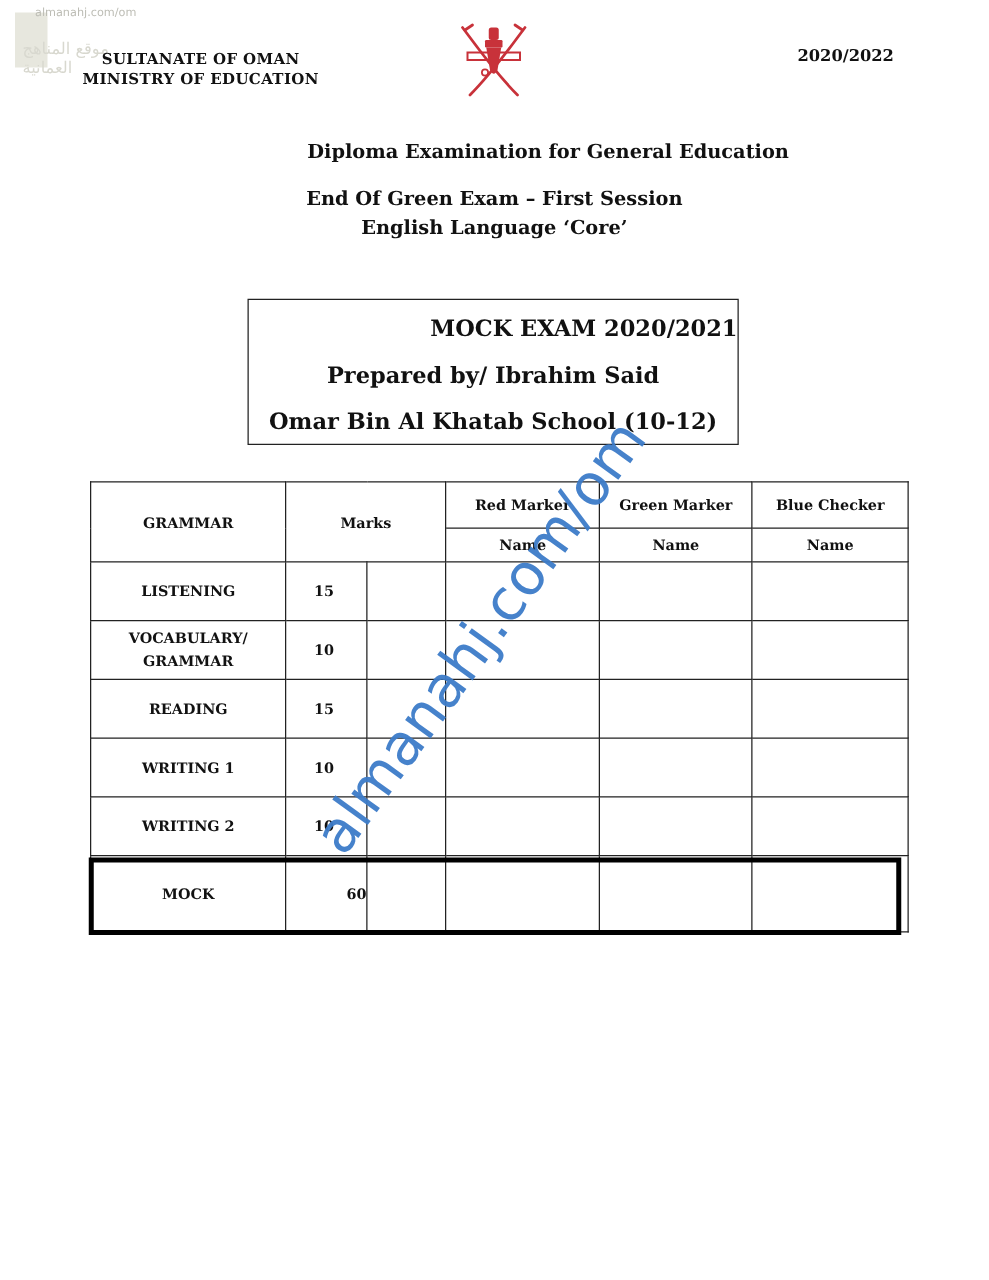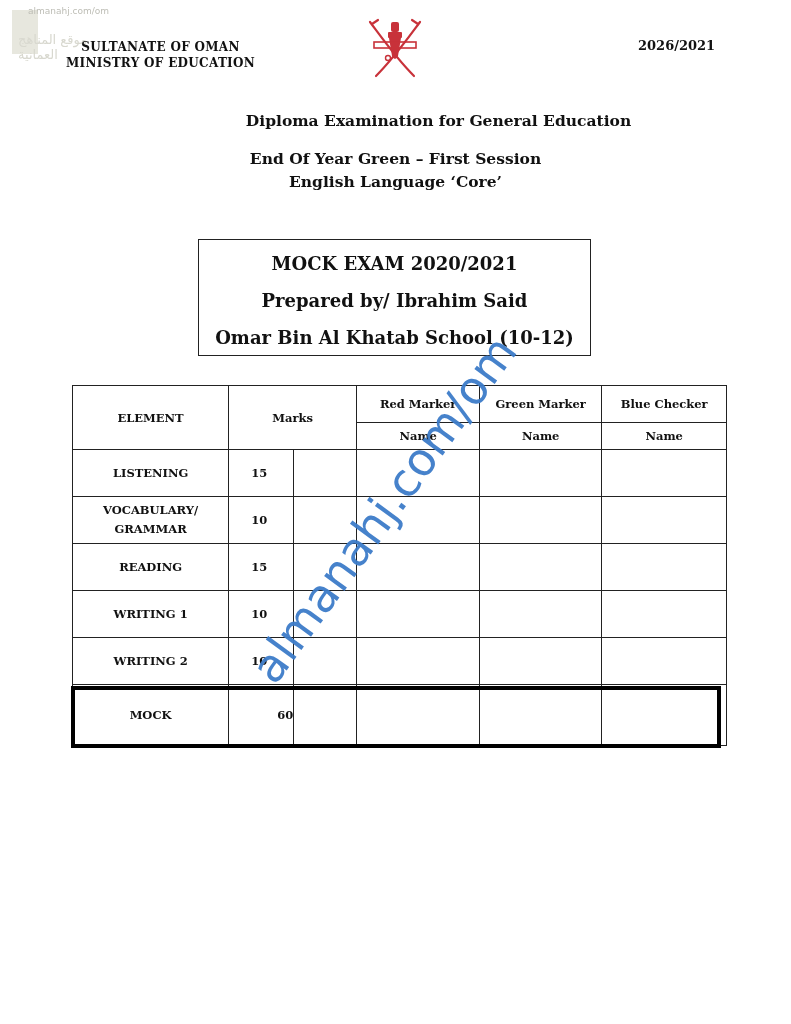--- a/index.html
+++ b/index.html
@@ -9,21 +9,21 @@
   #site-wm { left:12px; top:4px; width:80px; height:56px; }
   #site-wm .url { position:absolute; left:16px; top:2px; font-family:"DejaVu Sans", sans-serif; font-size:9px; color:#bdbdb5; }
   #site-wm .logo { position:absolute; left:0; top:6px; width:26px; height:44px; background:#e7e7de; }
   #site-wm .arabic { position:absolute; left:6px; top:28px; font-family:"DejaVu Sans", sans-serif; font-size:13px; color:#d8d8cf; }
   .hdr-left { left:66px; top:39px; font-size:12px; line-height:16px; letter-spacing:0.3px;text-align:center; }
   .hdr-right { left:638px; top:38px; font-size:13px; }
   #emblem { left:362px; top:18px; width:66px; height:62px; }
   .title-line { left:0; width:791px; text-align:center; font-size:15.5px; }
   .mock-box { left:198px; top:239px; width:393px; height:117px; border:1.5px solid #222; box-sizing:border-box; text-align:center; }
   .mock-box div { font-size:18px; line-height:37px; }
-  .mock-box div:first-child { margin-top:5px; }
+  .mock-box div:first-child { margin-top:5px;text-align:right; }
   table.marks { position:absolute; left:72px; top:385px; border-collapse:collapse; font-size:11.5px; }
   table.marks td { border:1.5px solid #222; text-align:center; vertical-align:middle; padding:0; font-weight:bold; }
   .total-outline { position:absolute; left:71px; top:686px; width:650px; height:62px; border:4px solid #000; box-sizing:border-box; pointer-events:none; }
   #watermark { position:absolute; left:150px; top:510px; font-family:"DejaVu Sans", sans-serif; font-size:46px; color:#3d7cc9; transform:rotate(-54deg); transform-origin:left center; white-space:nowrap; letter-spacing:0px; opacity:0.95; }
 </style>
 </head>
 <body>
 
 <div id="site-wm" class="abs">
   <div class="logo"></div>
@@ -46,44 +46,44 @@
     <g fill="#c8323a">
       <rect x="29" y="4" width="8" height="10" rx="2"></rect>
       <rect x="26" y="14" width="14" height="6" rx="1"></rect>
       <path d="M27 20 L39 20 L36 38 Q33 44 30 38 Z"></path>
     </g>
     <rect x="12" y="24" width="42" height="6" fill="none" stroke="#c8323a" stroke-width="1.6"></rect>
     <circle cx="26" cy="40" r="2.5" fill="none" stroke="#c8323a" stroke-width="1.4"></circle>
   </svg>
 </div>
 
-<div class="abs hdr-right serif-b">2026/2021</div>
+<div class="abs hdr-right serif-b">2020/2022</div>
 
 <div class="abs title-line serif-b" style="top:111px;padding-left:43px;">Diploma Examination for General Education</div>
-<div class="abs title-line serif-b" style="top:149px;">End Of Year Green – First Session</div>
+<div class="abs title-line serif-b" style="top:149px;">End Of Green Exam – First Session</div>
 <div class="abs title-line serif-b" style="top:172px;">English Language ‘Core’</div>
 
 <div class="abs mock-box serif-b">
   <div>MOCK EXAM 2020/2021</div>
   <div>Prepared by/ Ibrahim Said</div>
   <div>Omar Bin Al Khatab School (10-12)</div>
 </div>
 
 <table class="marks serif-b">
   <colgroup>
     <col style="width:150px">
       <col style="width:65px">
       <col style="width:63px">
       <col style="width:123px">
       <col style="width:122px">
       <col style="width:125px">
   </colgroup>
   <tbody>
       <tr style="height:37px">
-    <td rowspan="2">ELEMENT</td>
+    <td rowspan="2">GRAMMAR</td>
     <td rowspan="2" colspan="2">Marks</td>
     <td>Red Marker</td>
     <td>Green Marker</td>
     <td>Blue Checker</td>
   </tr>
   <tr style="height:27px">
     <td>Name</td>
     <td>Name</td>
     <td>Name</td>
   </tr>

